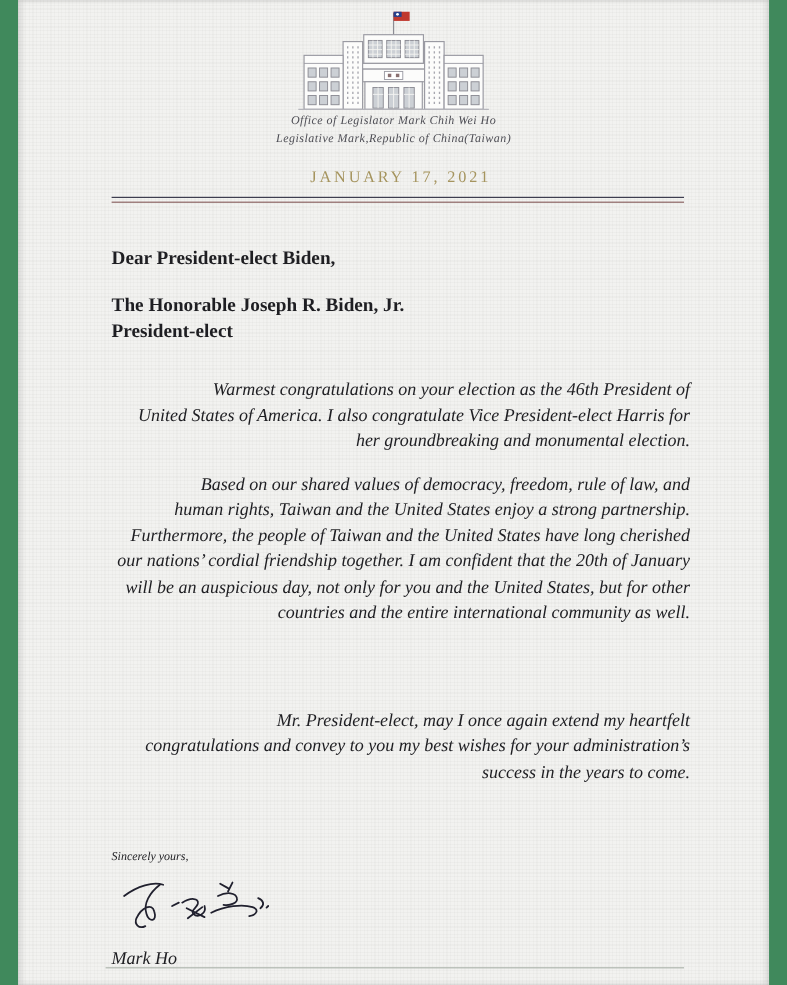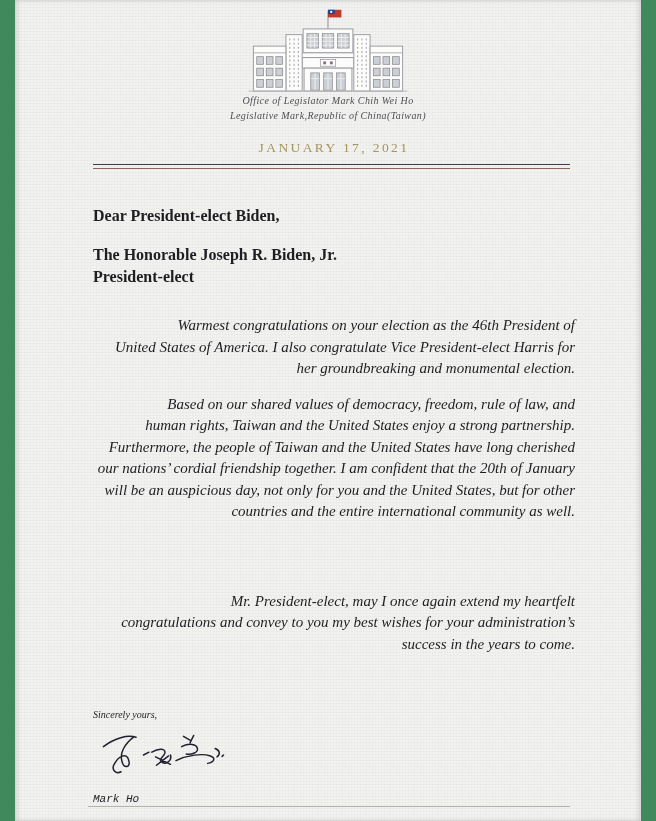--- a/index.html
+++ b/index.html
@@ -47,21 +47,21 @@
   .salutation { margin-top: 36px; font-weight: bold; font-size: 16px; line-height: 22px; }
   .body-para {
     font-style: italic; font-size: 15px; line-height: 21.5px;
     text-indent: 42px; margin-bottom: 0; text-align: right;
   }
   .p1 { margin-top: 27px; }
   .p2 { margin-top: 14px; }
   .p3 { margin-top: 68px; }
   .valediction { margin-top: 49px; font-style: italic; font-size: 10px; line-height: 21px; }
   .signature { display: block; margin: 3px 0 0 78px; }
-  .signer { margin-top: 8px; font-size: 11px; line-height: 19px; font-family: Liberation Mono, monospace; }
+  .signer { margin-top: 8px; font-size: 15px; line-height: 19px; }
   .signer-name { font-style: italic; }
   .footer-rule {
     position: absolute; bottom: 14px; left: 73px; width: 482px;
     border-top: 1.8px solid #aeb6ae;
   }
   svg .ln { stroke: #9a9aa2; fill: #fcfcfb; stroke-width: 1; }
   svg .win { fill: #ccd0d5; stroke: #8a8a92; stroke-width: 0.8; }
   svg .mullion { stroke: #f4f4f2; stroke-width: 0.8; }
   svg .sig { fill: none; stroke: #20202e; stroke-width: 1.6; stroke-linecap: round; stroke-linejoin: round; }
 </style>

